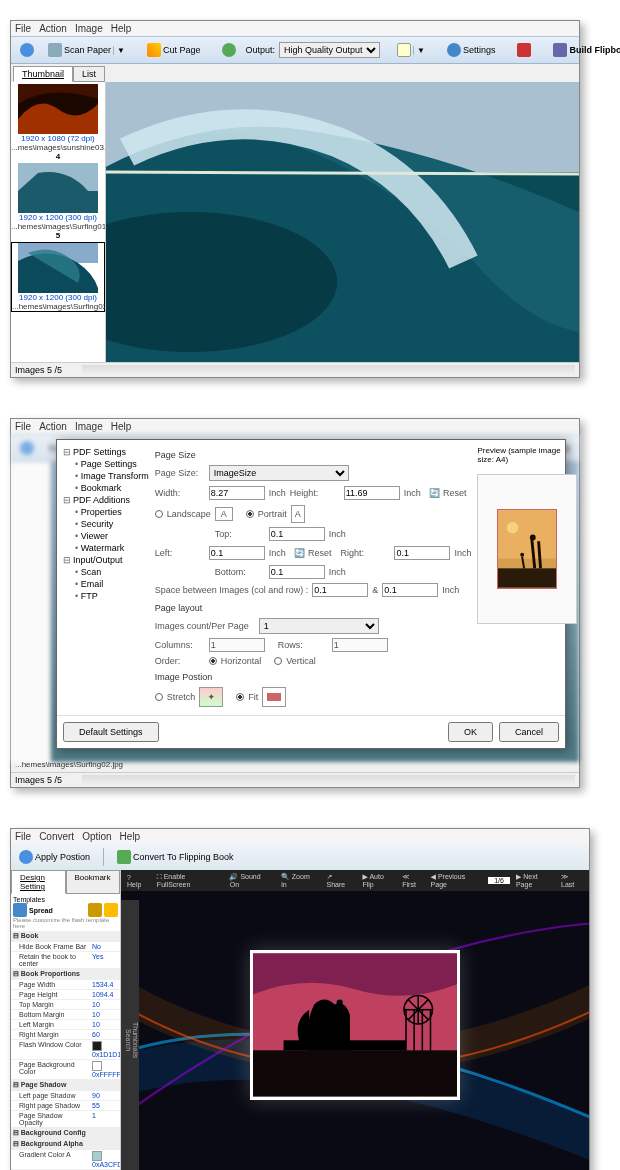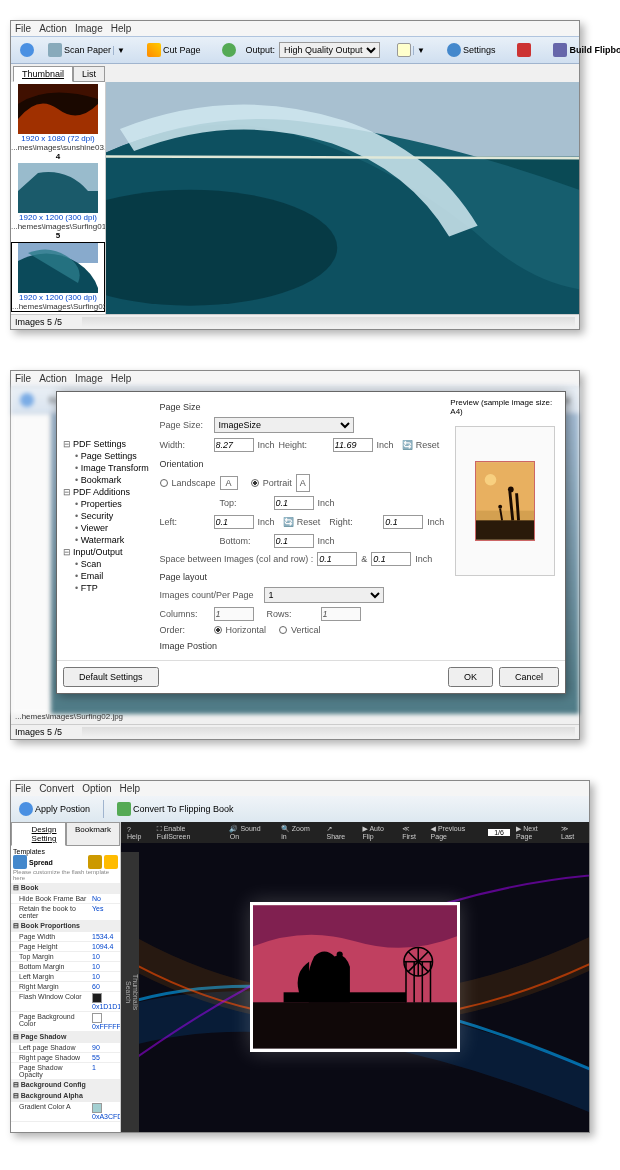--- a/index.html
+++ b/index.html
@@ -12,59 +12,59 @@
 .tb-sep { width: 1px; height: 18px; background: #a0b4ce; margin: 0 2px; }
 .icon { width: 14px; height: 14px; display: inline-block; border-radius: 2px; }
 .dd { font-size: 8px; border-left: 1px solid #a0b4ce; padding-left: 3px; cursor: pointer; }
 select.toolsel { font-size: 9px; height: 16px; border: 1px solid #999; }
 
 
 #win1 { width: 570px; }
 .tabs { display: flex; font-size: 9px; padding: 2px 2px 0; }
 .tab { padding: 2px 8px; border: 1px solid #999; background: #eee; cursor: pointer; }
 .tab.active { background: #fff; border-bottom: 1px solid #fff; text-decoration: underline; }
-.body1 { display: flex; height: 232px; background: #fff; }
+.body1 { display: flex; height: 280px; background: #fff; }
 .thumb-panel { width: 95px; border-right: 1px solid #ccc; overflow: hidden; font-size: 8px; text-align: center; }
 .thumb { margin: 2px auto; }
 .thumb-img { width: 80px; height: 50px; margin: 0 auto; display: block; }
 .thumb .dim { color: #0044cc; }
 .thumb .path { color: #333; }
 .main-img { flex: 1; background: #fff; display: flex; align-items: center; justify-content: center; position: relative; }
 .status { background: #f0f0f0; font-size: 9px; padding: 2px 4px; border-top: 1px solid #ccc; display: flex; }
 .status .sh { flex: 1; height: 10px; background: linear-gradient(#ddd,#f0f0f0); margin-left: 20px; }
 
 
 #win2 { width: 570px; }
 .dialog { position: absolute; top: 20px; left: 45px; width: 510px; background: #fff; border: 1px solid #666; box-shadow: 2px 2px 10px rgba(0,0,0,0.4); z-index: 10; }
 .dlg-title { background: linear-gradient(#fff, #d0dff0); padding: 3px 6px; font-size: 10px; display: flex; align-items: center; }
 .dlg-title .x { margin-left: auto; background: #c0392b; color: #fff; width: 30px; text-align: center; cursor: pointer; font-size: 9px; }
 .dlg-body { display: flex; padding: 6px; gap: 6px; font-size: 9px; }
-.tree { width: 100px; margin-top: 40px; }
+.tree { width: 100px; }
 .tree-item { padding: 1px 0 1px 12px; cursor: pointer; white-space: nowrap; }
 .tree-root { padding-left: 0; color: #000; }
 .tree-root::before { content: "⊟ "; color: #666; }
 .tree-leaf::before { content: "• "; color: #666; }
 .form-area { flex: 1; }
 .form-row { display: flex; align-items: center; gap: 4px; padding: 2px 0; color: #555; }
 .form-row label { min-width: 50px; }
-.form-row input[type=text] { width: 40px; font-size: 9px; border: 1px solid #999; padding: 1px; font-style: italic; }
+.form-row input[type=text] { width: 56px; font-size: 9px; border: 1px solid #999; padding: 1px; }
 .section-title { font-weight: normal; color: #333; margin: 4px 0 2px; padding-bottom: 1px; }
 .preview-pane { width: 120px; text-align: center; }
 .preview-box { width: 100px; height: 150px; border: 1px solid #ccc; margin: 10px auto; background: #fafafa; display: flex; align-items: center; justify-content: center; }
 .dlg-footer { display: flex; padding: 6px; gap: 6px; border-top: 1px solid #ddd; }
 .dlg-footer button { font-size: 9px; padding: 3px 14px; cursor: pointer; }
 .blur-bg { filter: blur(2px); opacity: 0.7; }
 
 
 #win3 { width: 580px; }
 .tb3 { background: linear-gradient(#f0f4f8, #dde8f0); padding: 3px; display: flex; gap: 6px; font-size: 9px; align-items: center; }
 .body3 { display: flex; height: 310px; }
 .left3 { width: 110px; background: #fff; border-right: 1px solid #ccc; font-size: 7px; overflow: hidden; }
 .prop-tabs { display: flex; font-size: 8px; }
-.prop-tabs .tab { flex: 1; text-align: right; }
+.prop-tabs .tab { flex: 1; text-align: left; }
 .prop-row { display: flex; border-bottom: 1px solid #eee; }
 .prop-row .k { flex: 1; padding: 1px 2px; color: #333; }
 .prop-row .v { width: 30px; padding: 1px 2px; color: #0044cc; text-align: left; }
 .preview3 { flex: 1; background: #000; position: relative; display: flex; align-items: center; justify-content: center; overflow: hidden; }
 .flip-top { position: absolute; top: 0; left: 0; right: 0; background: #222; color: #ccc; font-size: 7px; padding: 3px 6px; display: flex; gap: 10px; align-items: center; }
 .flip-top .r { margin-left: auto; display: flex; gap: 6px; align-items: center; }
 .book-page { width: 210px; height: 150px; background: #fff; padding: 3px; box-shadow: 0 0 20px rgba(255,255,255,0.2); z-index: 2; }
 .bg-rays { position: absolute; inset: 0; }
 .left-tools { position: absolute; left: 0; top: 30px; bottom: 0; width: 18px; background: #333; color: #aaa; font-size: 7px; writing-mode: vertical-rl; text-align: center; }
 .swatch { width: 10px; height: 10px; display: inline-block; border: 1px solid #999; vertical-align: middle; }
@@ -230,21 +230,20 @@
         </div>
         <div class="form-row">
           <label>Width:</label>
           <input type="text" value="8.27" style="">
           <span>Inch</span>
           <label>Height:</label>
           <input type="text" value="11.69" style="">
           <span>Inch</span>
           <span class="tbtn">🔄 <span>Reset</span></span>
         </div>
-        <div class="section-title">Orientation</div>
         <div class="form-row">
           <span class="radio-ic"></span><span>Landscape</span>
           <span class="btn-ic" style="width:18px;height:14px">A</span>
           &nbsp;&nbsp;
           <span class="radio-ic" style="background:radial-gradient(#333 40%,transparent 41%)"></span><span>Portrait</span>
           <span class="btn-ic" style="width:14px;height:18px">A</span>
         </div>
         <div class="form-row" style="padding-left:60px">
           <label>Top:</label>
           <input type="text" value="0.1" style="">
@@ -283,20 +282,29 @@
           <label>Rows:</label>
           <input type="text" disabled="" value="1" style="">
         </div>
         <div class="form-row">
           <label>Order:</label>
           <span class="radio-ic" style="background:radial-gradient(#333 40%,transparent 41%)"></span><span>Horizontal</span>
           &nbsp;&nbsp;
           <span class="radio-ic"></span><span>Vertical</span>
         </div>
         <div class="section-title">Image Postion</div>
+        <div class="form-row">
+          <span class="radio-ic"></span><span>Stretch</span>
+          <span class="btn-ic" style="width:24px;height:20px;background:linear-gradient(#fcc,#cfc)">✦</span>
+          &nbsp;&nbsp;
+          <span class="radio-ic" style="background:radial-gradient(#333 40%,transparent 41%)"></span><span>Fit</span>
+          <span class="btn-ic" style="width:24px;height:20px">
+              <span style="width:14px;height:8px;background:#c66"></span>
+            </span>
+        </div>
       </div>
 
       <div class="preview-pane">
         <div style="font-size:8px;text-align:left">Preview (sample image size: A4)</div>
         <div class="preview-box">
           <svg width="60" height="80" viewBox="0 0 60 80" style="border:1px solid #c66">
             <rect width="60" height="80" fill="#d4a050"></rect>
             <rect width="60" height="50" fill="#e8b060"></rect>
             <circle cx="15" cy="18" r="6" fill="#f8d080"></circle>
             <rect y="60" width="60" height="20" fill="#2a1a0a"></rect>

